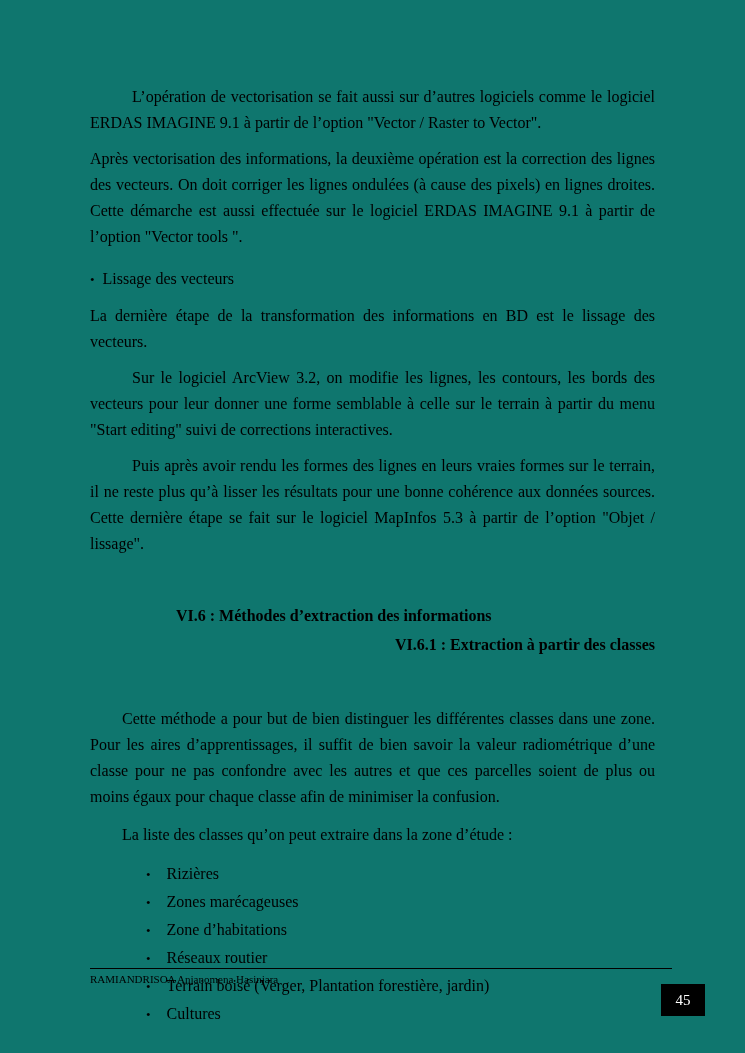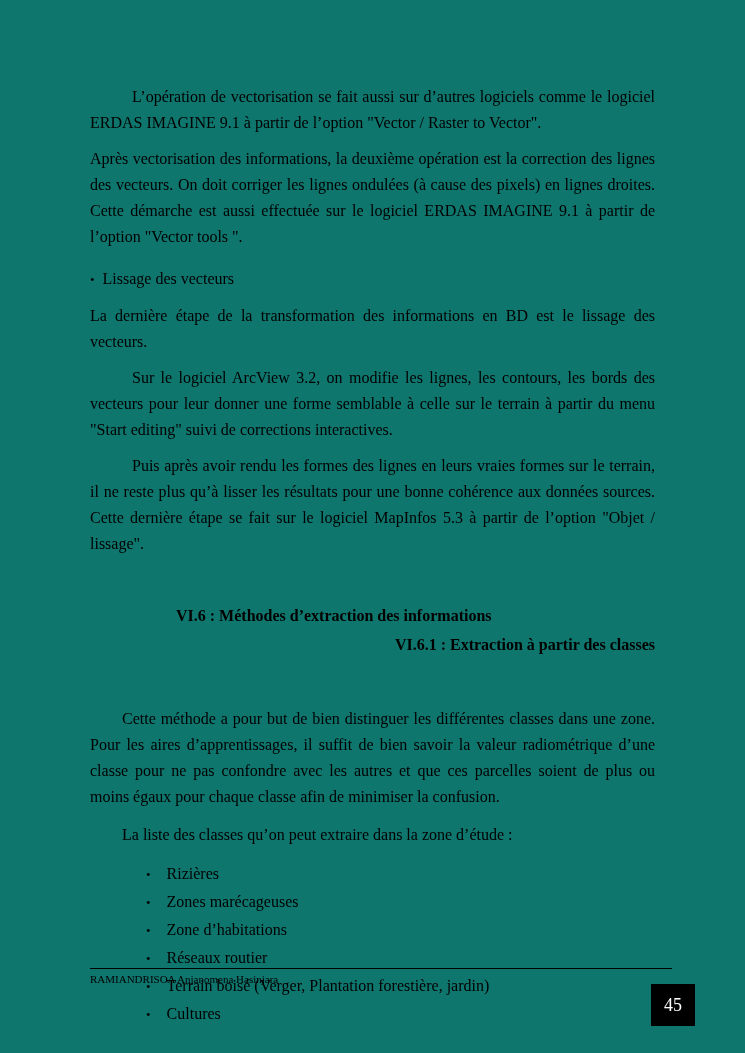--- a/index.html
+++ b/index.html
@@ -78,27 +78,27 @@
     left: 90px;
     right: 73px;
     top: 968px;
     border-top: 1px solid #000000;
     padding-top: 4px;
     font-size: 11px;
     text-align: left;
   }
   .page-number-box {
     position: absolute;
-    right: 50px;
+    right: 40px;
     top: 984px;
     width: 44px;
-    height: 42px;
+    height: 32px;
     background: #000000;
     color: #ffffff;
-    font-size: 18px;
+    font-size: 15px;
     display: flex;
     align-items: center;
     justify-content: center;
   }
 </style>
 </head>
 <body>
 
 <div class="page">
   <div class="content">

